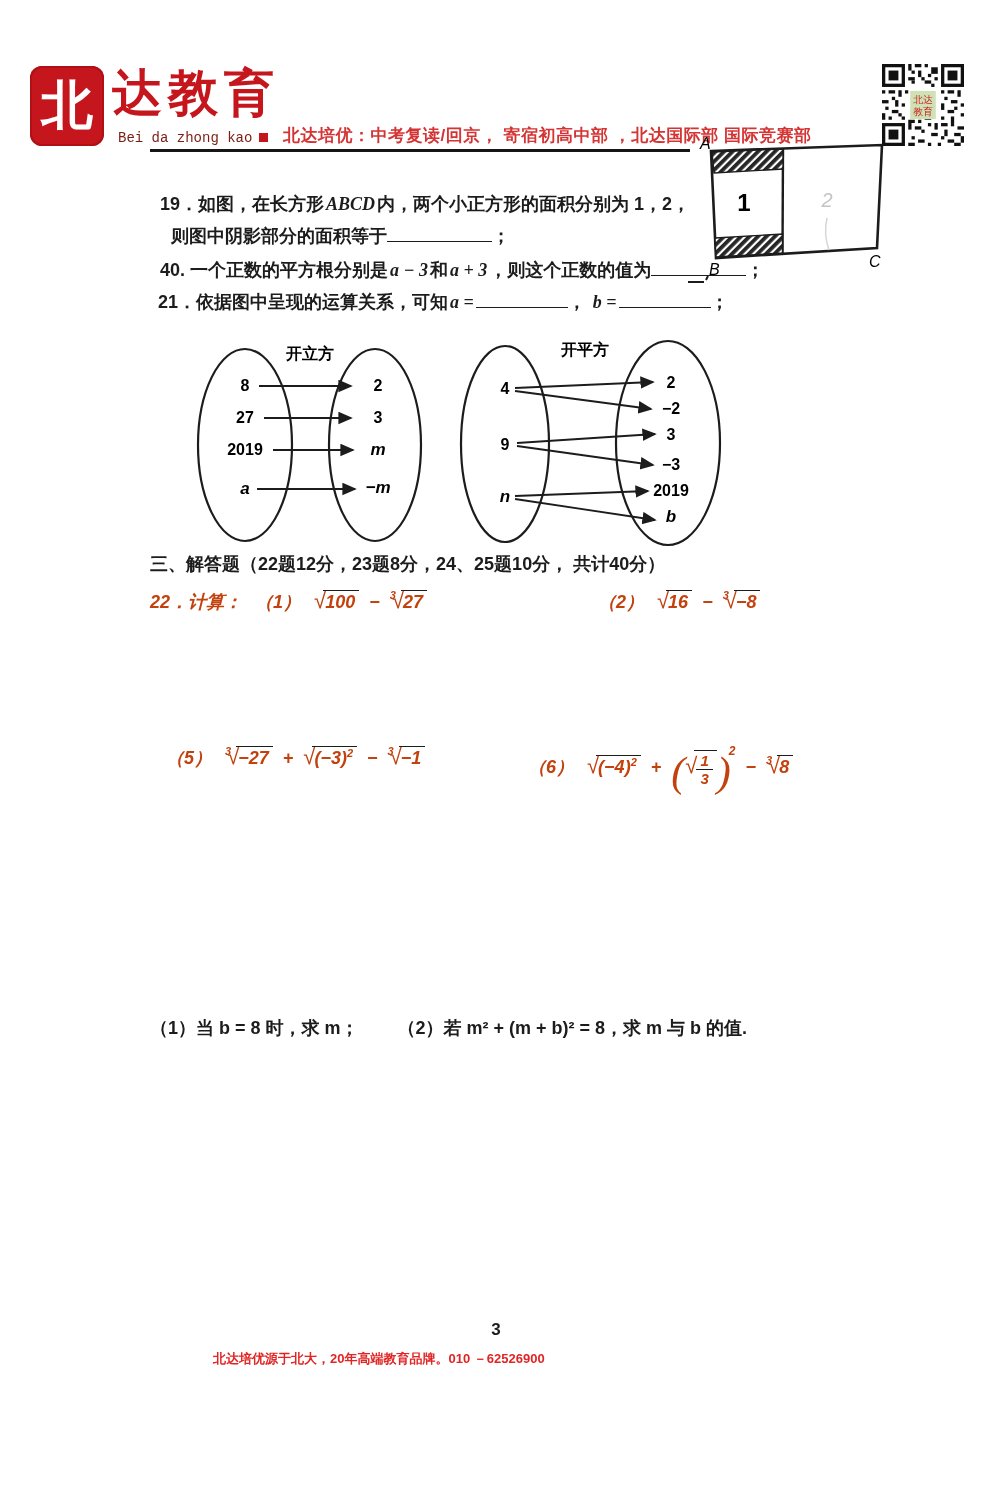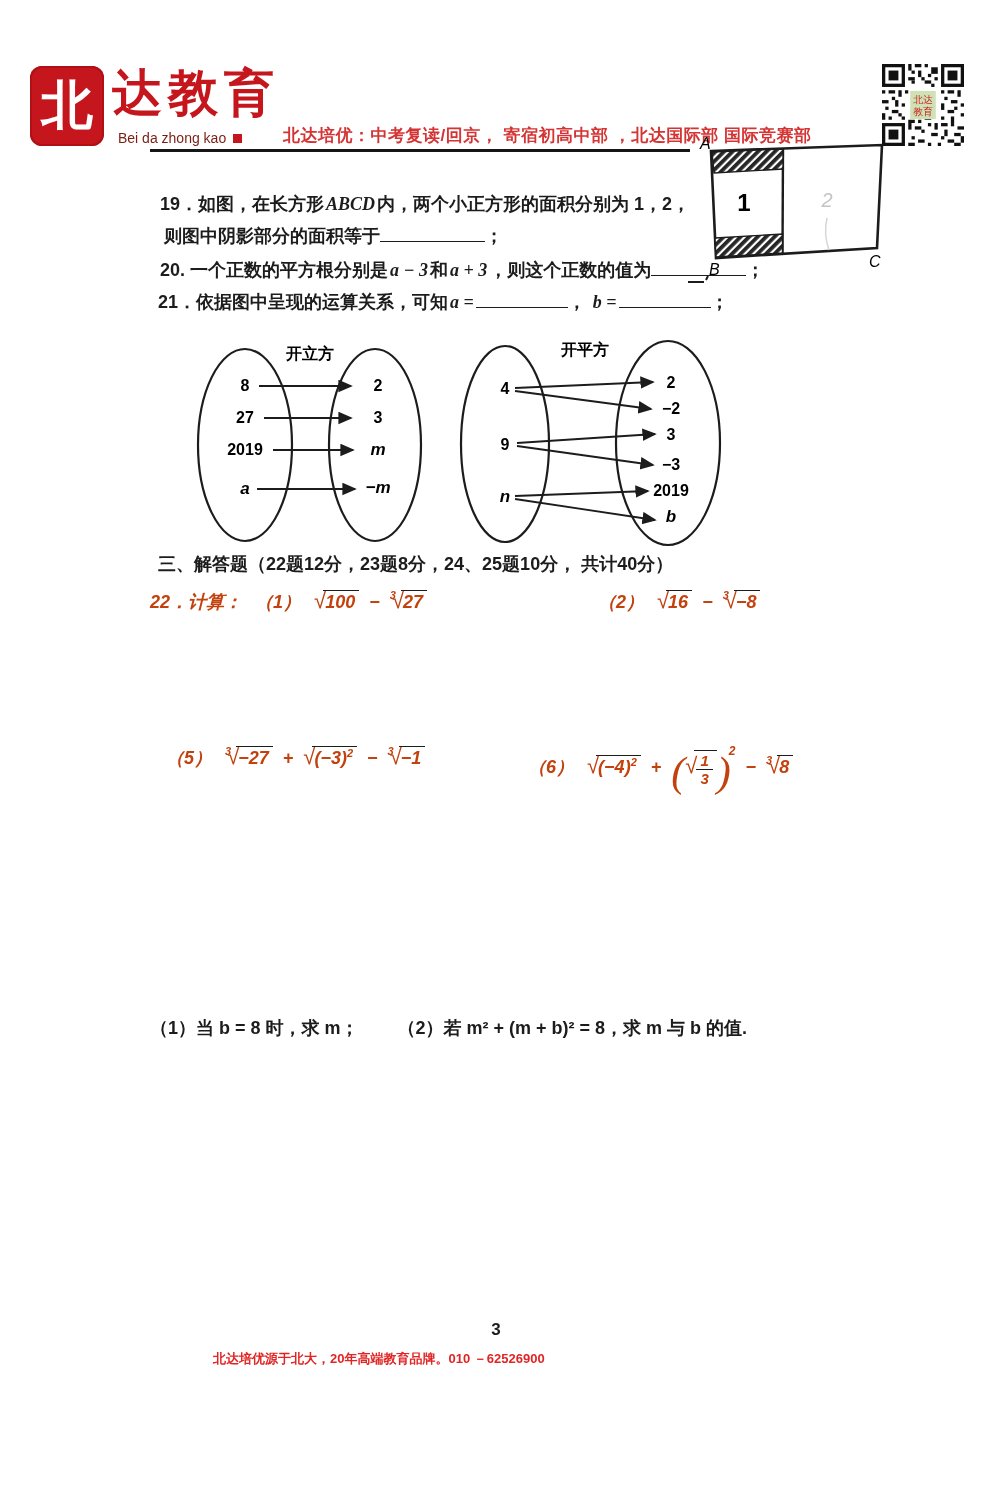--- a/index.html
+++ b/index.html
@@ -7,21 +7,21 @@
         font-family:"Liberation Sans",sans-serif;color:#1c1c1c;}
 
   
   .seal{position:absolute;left:30px;top:66px;width:74px;height:80px;background:#c4161c;
         border-radius:12px;display:flex;align-items:center;justify-content:center;
         box-shadow:0 0 0 2px #b01016 inset;}
   .seal-char{color:#fff;font-size:52px;font-weight:700;font-family:"Liberation Serif",serif;line-height:1;}
   .brand{position:absolute;left:112px;top:60px;font-size:50px;font-weight:700;color:#c4161c;
          font-family:"Liberation Serif",serif;letter-spacing:6px;text-align:center;}
   .brand-sub{position:absolute;left:118px;top:130px;font-size:14px;color:#7b1d12;
-             font-family:Liberation Sans, sans-serif;}
+             font-family:Liberation Mono, monospace;}
   .brand-square{display:inline-block;width:9px;height:9px;background:#c4161c;margin-left:7px;}
   .tagline{position:absolute;left:283px;top:124px;font-size:17px;font-weight:600;color:#d43434;
            letter-spacing:0.5px;white-space:nowrap;}
   .hrule{position:absolute;left:150px;top:149px;width:540px;height:3px;background:#161616;}
 
   
   .line{position:absolute;font-size:18px;font-weight:600;white-space:nowrap;color:#1c1c1c;}
   .mvar{font-family:"Liberation Serif",serif;font-style:italic;font-weight:600;padding:0 2px;}
   .blank{display:inline-block;border-bottom:1.8px solid #1c1c1c;height:15px;vertical-align:baseline;}
   .w105{width:105px}.w95{width:95px}.w92{width:92px}
@@ -161,26 +161,26 @@
     <path d="M141,82 C138,96 140,106 143,114" fill="none" stroke="#d5d5d5" stroke-width="1.5"></path>
     <text x="14" y="13" font-size="16" font-style="italic" font-family="Liberation Serif,serif">A</text>
     <text x="23" y="139" font-size="16" font-style="italic" font-family="Liberation Serif,serif">B</text>
     <text x="183" y="131" font-size="16" font-style="italic" font-family="Liberation Serif,serif">C</text>
     <path d="M2,146 L18,146 M20,144 l2,-4" fill="none" stroke="#1c1c1c" stroke-width="2"></path>
   </svg>
 
   <div class="line" style="left:160px;top:192px;">
     <span>19．如图，在长方形</span><span class="mvar">ABCD</span><span>内，两个小正方形的面积分别为 1，2，</span>
   </div>
-  <div class="line" style="left:164px;top:224px;text-align:right;">
+  <div class="line" style="left:171px;top:224px;text-align:right;">
     <span>则图中阴影部分的面积等于</span><span class="blank w105"></span><span>；</span>
   </div>
 
   <div class="line" style="left:160px;top:258px;">
-    <span>20. 一个正数的平方根分别是</span><span class="mvar">a − 3</span><span>和</span><span class="mvar">a + 3</span><span>，则这个正数的值为</span><span class="blank w95"></span><span>；</span>
+    <span>40. 一个正数的平方根分别是</span><span class="mvar">a − 3</span><span>和</span><span class="mvar">a + 3</span><span>，则这个正数的值为</span><span class="blank w95"></span><span>；</span>
   </div>
 
   <div class="line" style="left:158px;top:290px;">
     <span>21．依据图中呈现的运算关系，可知</span><span class="mvar">a =</span><span class="blank w92"></span><span>，</span> <span class="mvar">b =</span><span class="blank w92"></span><span>；</span>
   </div>
 
   <svg style="position:absolute;left:193px;top:333px;" width="255" height="215" viewBox="0 0 255 215">
     <defs>
       <marker id="ah1" markerWidth="9" markerHeight="8" refX="7" refY="3.5" orient="auto">
         <path d="M0,0 L8,3.5 L0,7 Z" fill="#1c1c1c"></path>
@@ -226,21 +226,21 @@
     <g stroke="#1c1c1c" stroke-width="1.8">
       <line x1="60" y1="58" x2="198" y2="52" marker-end="url(#ah2)"></line>
       <line x1="60" y1="61" x2="196" y2="79" marker-end="url(#ah2)"></line>
       <line x1="62" y1="113" x2="200" y2="104" marker-end="url(#ah2)"></line>
       <line x1="62" y1="116" x2="198" y2="135" marker-end="url(#ah2)"></line>
       <line x1="60" y1="166" x2="193" y2="161" marker-end="url(#ah2)"></line>
       <line x1="60" y1="169" x2="200" y2="190" marker-end="url(#ah2)"></line>
     </g>
   </svg>
 
-  <div class="line heading" style="left:158px;top:552px;">三、解答题（22题12分，23题8分，24、25题10分， 共计40分）</div>
+  <div class="line heading" style="left:150px;top:552px;">三、解答题（22题12分，23题8分，24、25题10分， 共计40分）</div>
 
   <div class="mrow" style="left:150px;top:588px;">
     <span class="mno">22．计算：</span>
     <span class="mno">（1）</span>
     <span class="rad"><span class="rsign">√</span><span class="rbody">100</span></span>
     <span class="mop">−</span>
     <span class="rad"><span class="ridx">3</span><span class="rsign">√</span><span class="rbody">27</span></span>
   </div>
 
   <div class="mrow" style="left:598px;top:588px;">

